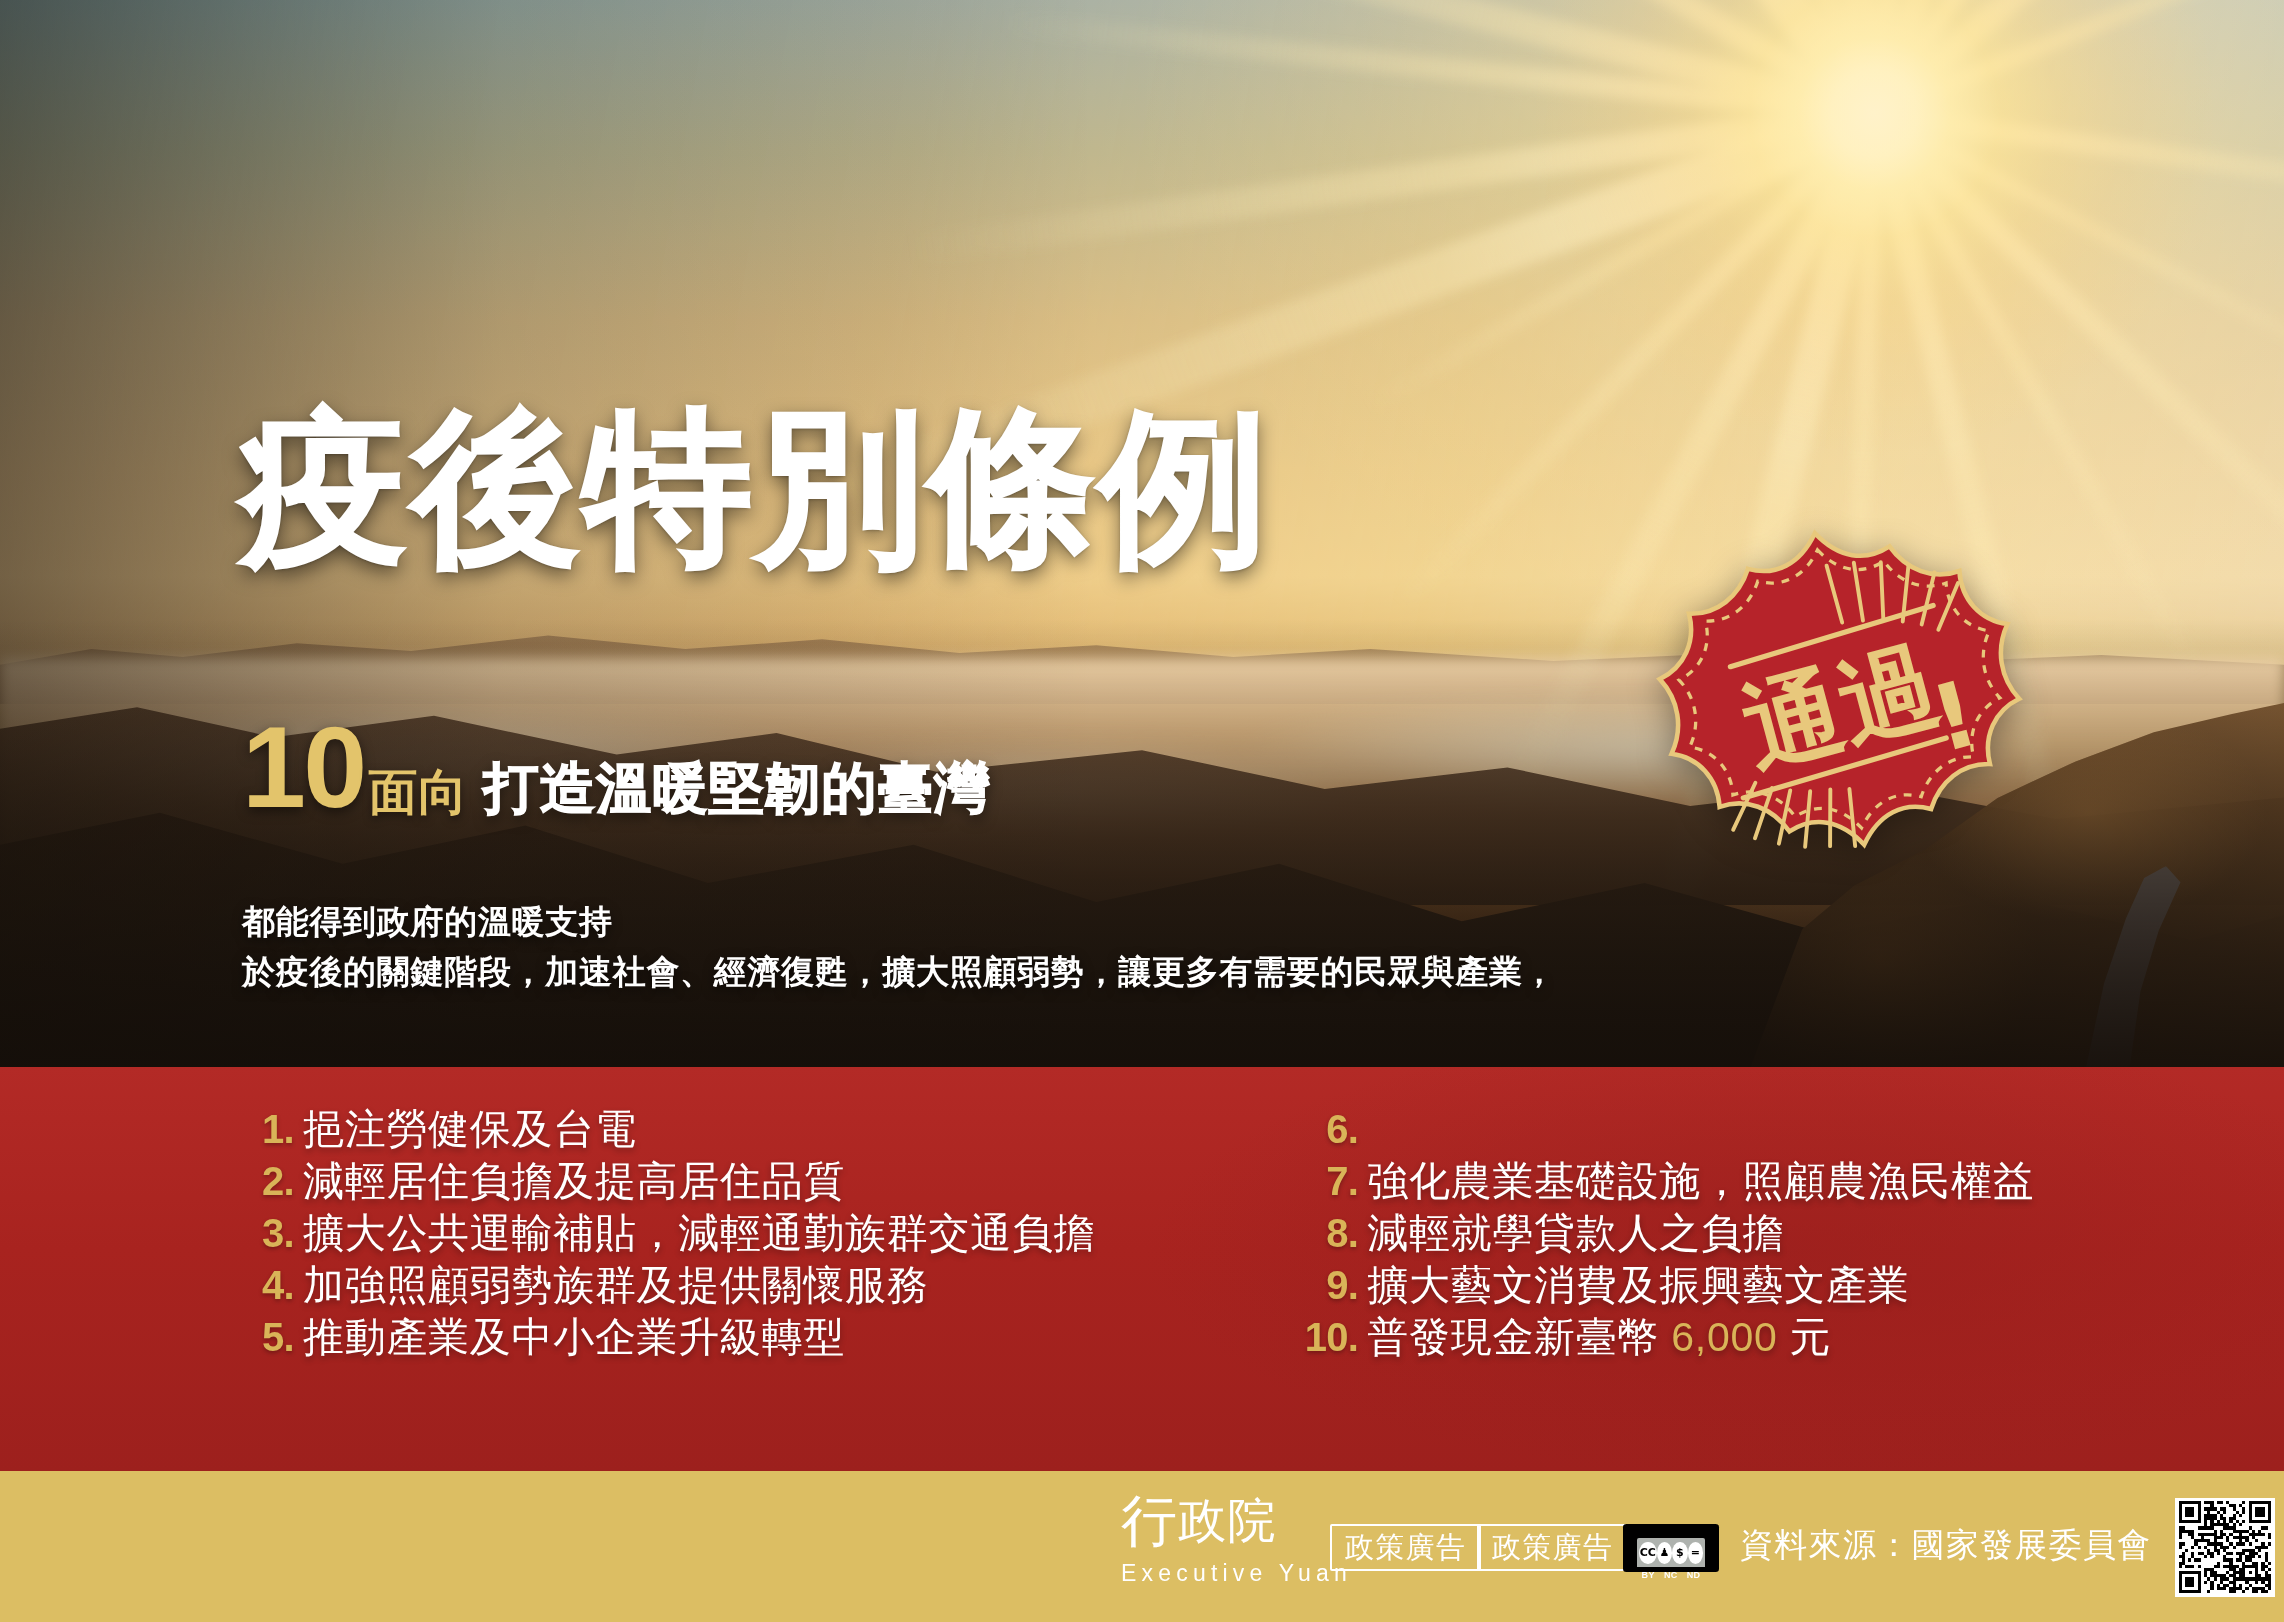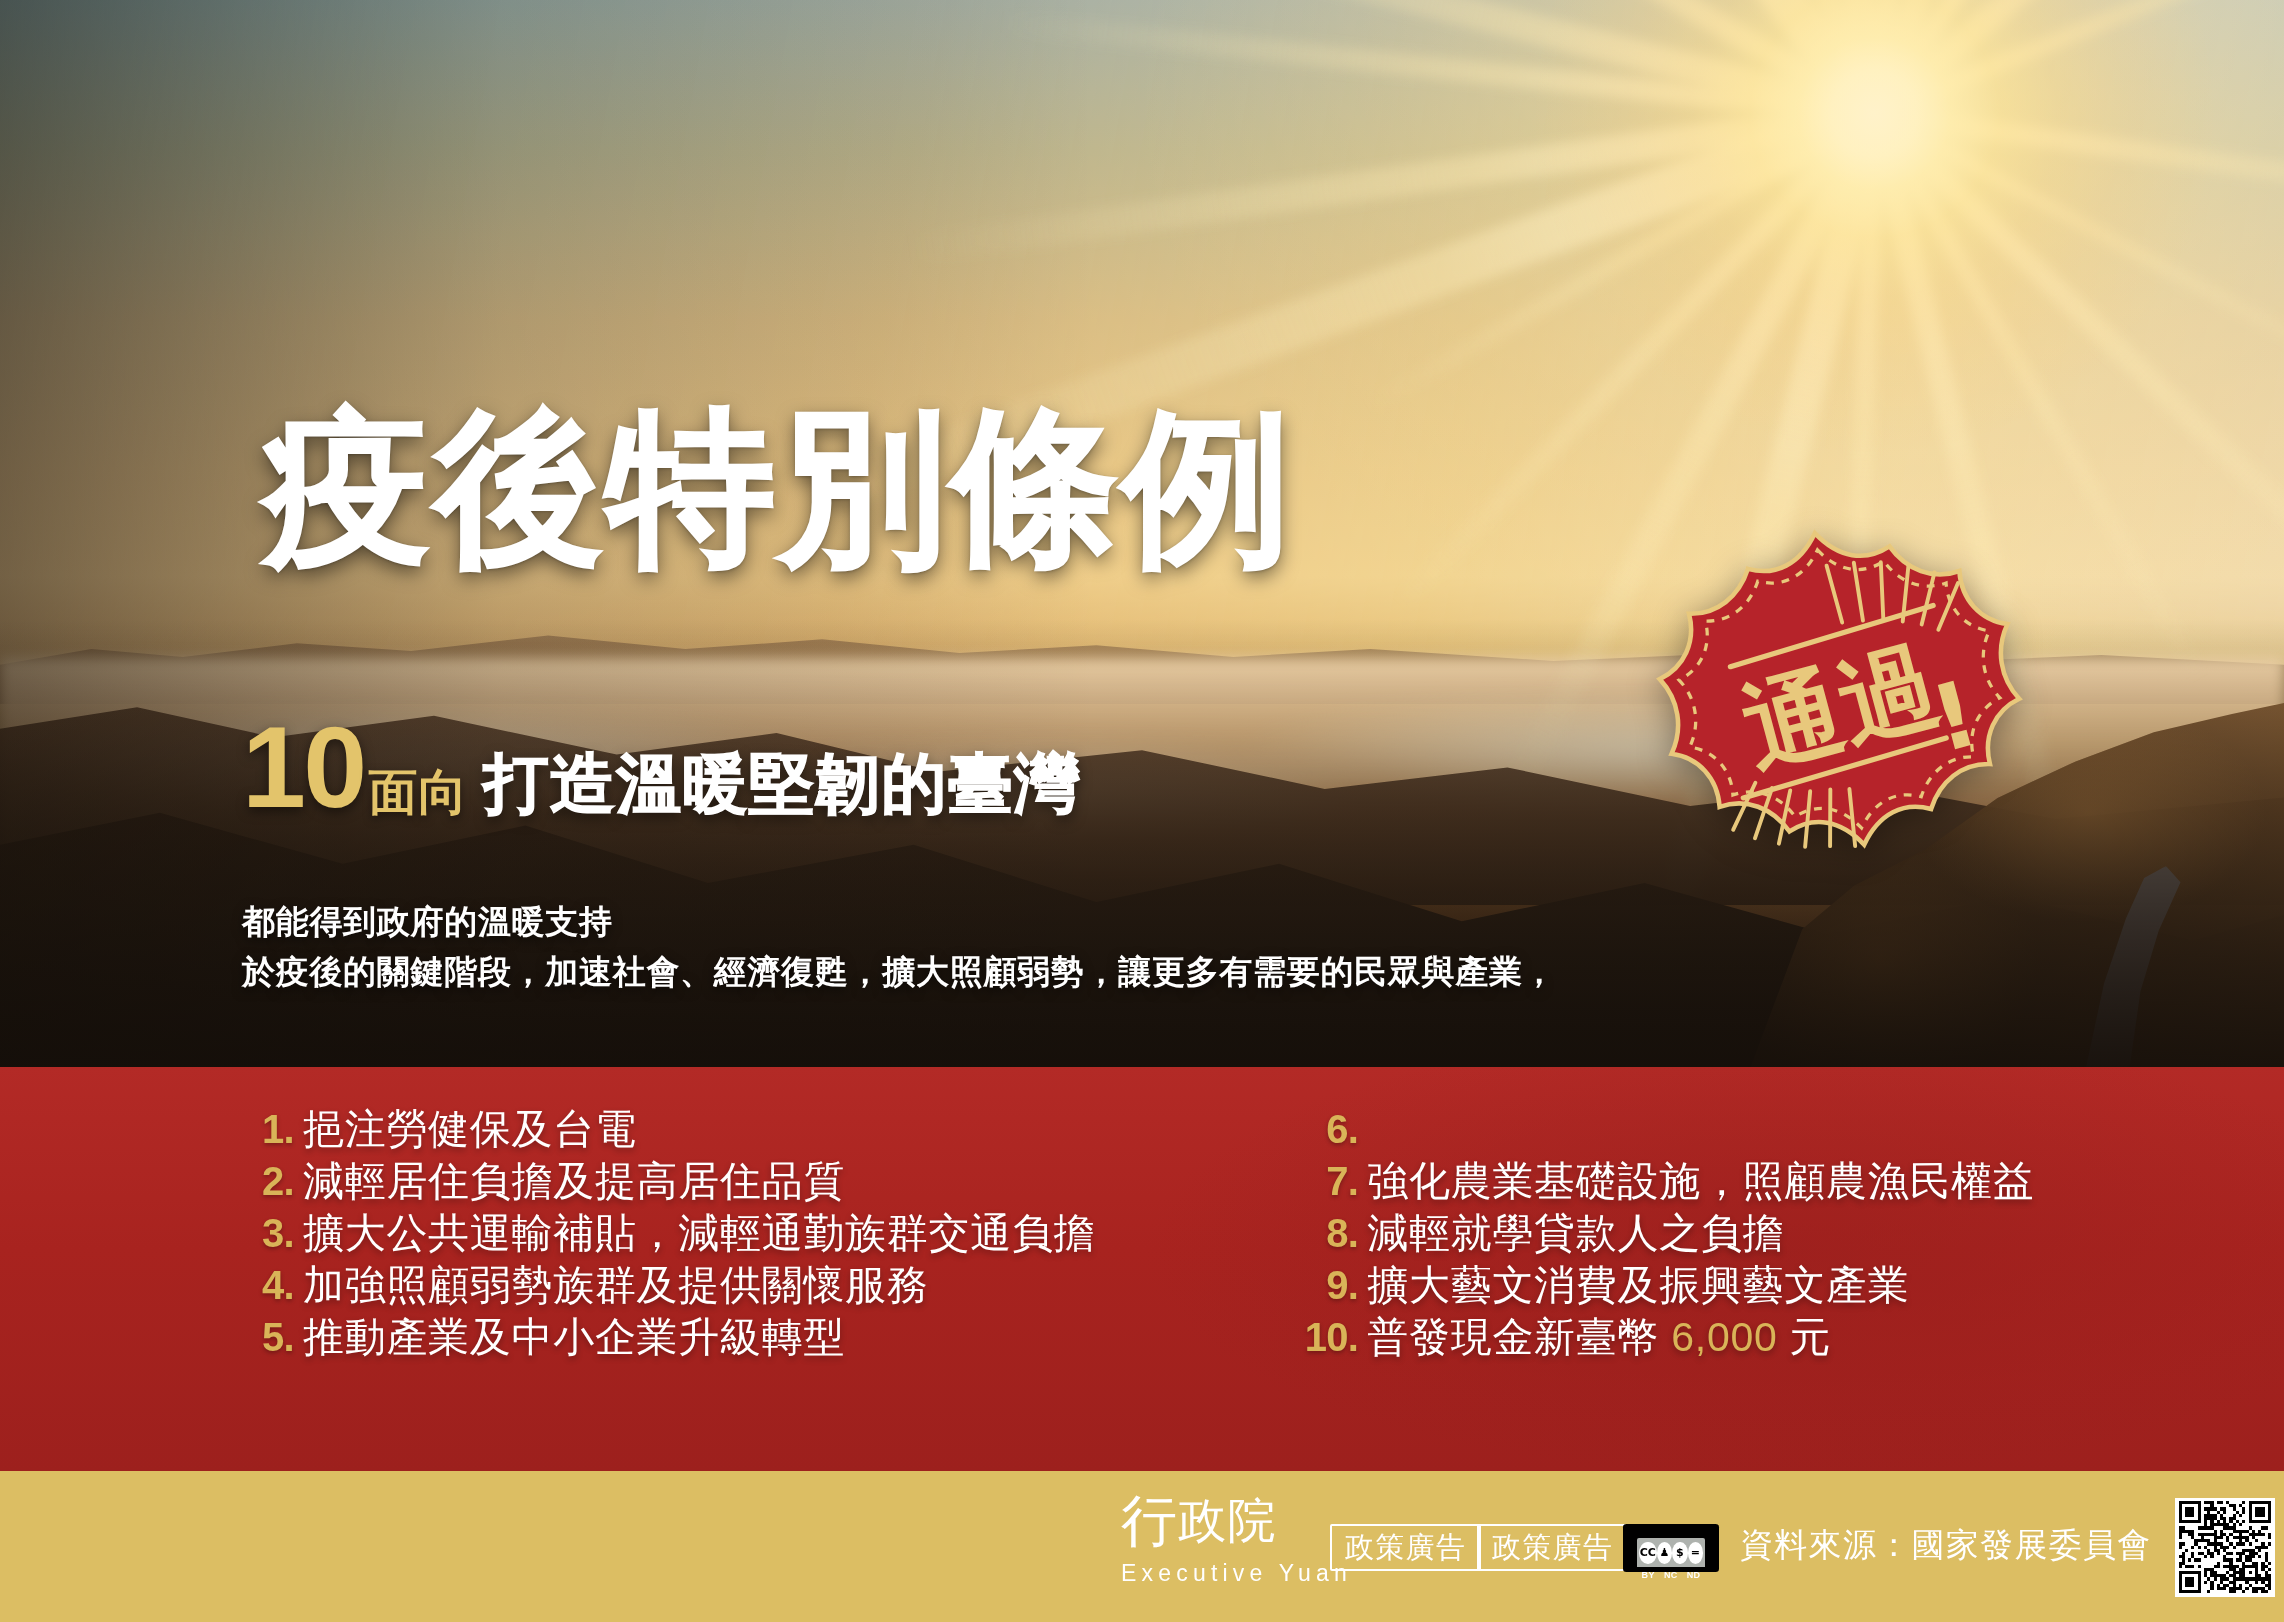--- a/index.html
+++ b/index.html
@@ -123,39 +123,38 @@
   }
 
   
   .headline{
     position:absolute;left:240px;top:404px;
     font-size:168px;line-height:1;letter-spacing:3.9px;
     font-weight:900;color:#ffffff;
     font-family:"Liberation Sans","DejaVu Sans",sans-serif;
     text-shadow:0 6.5px 19.5px rgba(0,0,0,.55),0 1.3px 3.9px rgba(0,0,0,.45);
     white-space:nowrap;
-    margin-left:23px;
     -webkit-text-stroke:2.6px #fff;
   }
   .subline{
     position:absolute;left:242px;top:715px;
     display:flex;align-items:flex-end;white-space:nowrap;
   }
   .sub-num{
     font-size:115px;line-height:.92;font-weight:900;color:#e3c46b;
     letter-spacing:-2.6px;
     text-shadow:0 3.9px 11.7px rgba(0,0,0,.5);
   }
   .sub-unit{
     font-size:49px;line-height:1;font-weight:800;color:#e3c46b;
     margin-left:3.9px;margin-bottom:3.9px;letter-spacing:0.7px;
     text-shadow:0 3.3px 9px rgba(0,0,0,.5);
   }
   .sub-main{
-    font-size:65px;line-height:1;font-weight:900;color:#ffffff;
+    font-size:55px;line-height:1;font-weight:900;color:#ffffff;
     margin-left:15.6px;margin-bottom:5.2px;letter-spacing:1.3px;
     text-shadow:0 4.6px 13px rgba(0,0,0,.55);
     -webkit-text-stroke:1.3px #fff;
   }
   .desc{
     position:absolute;left:242px;top:897px;width:1667px;
     font-size:33px;line-height:1.52;font-weight:700;color:#ffffff;
     letter-spacing:0.7px;
     text-shadow:0 3.3px 10.4px rgba(0,0,0,.6);
   }

